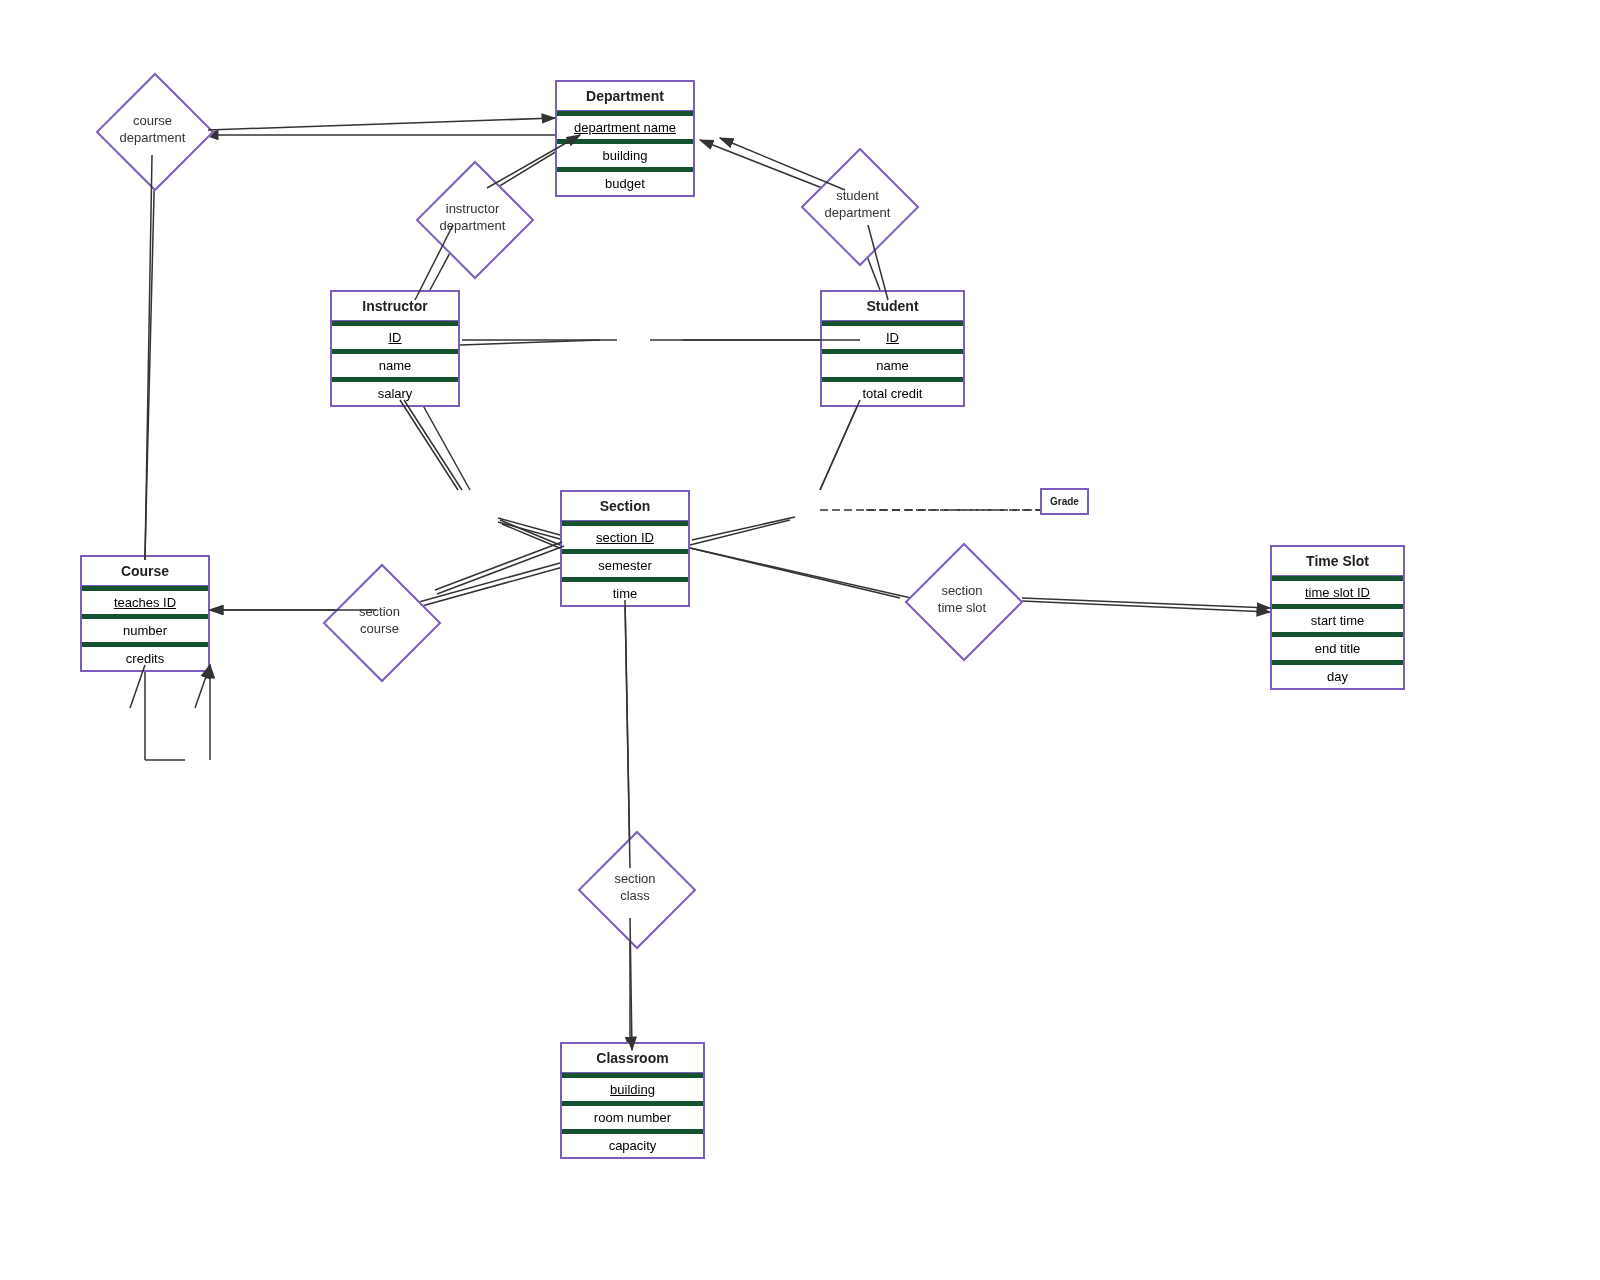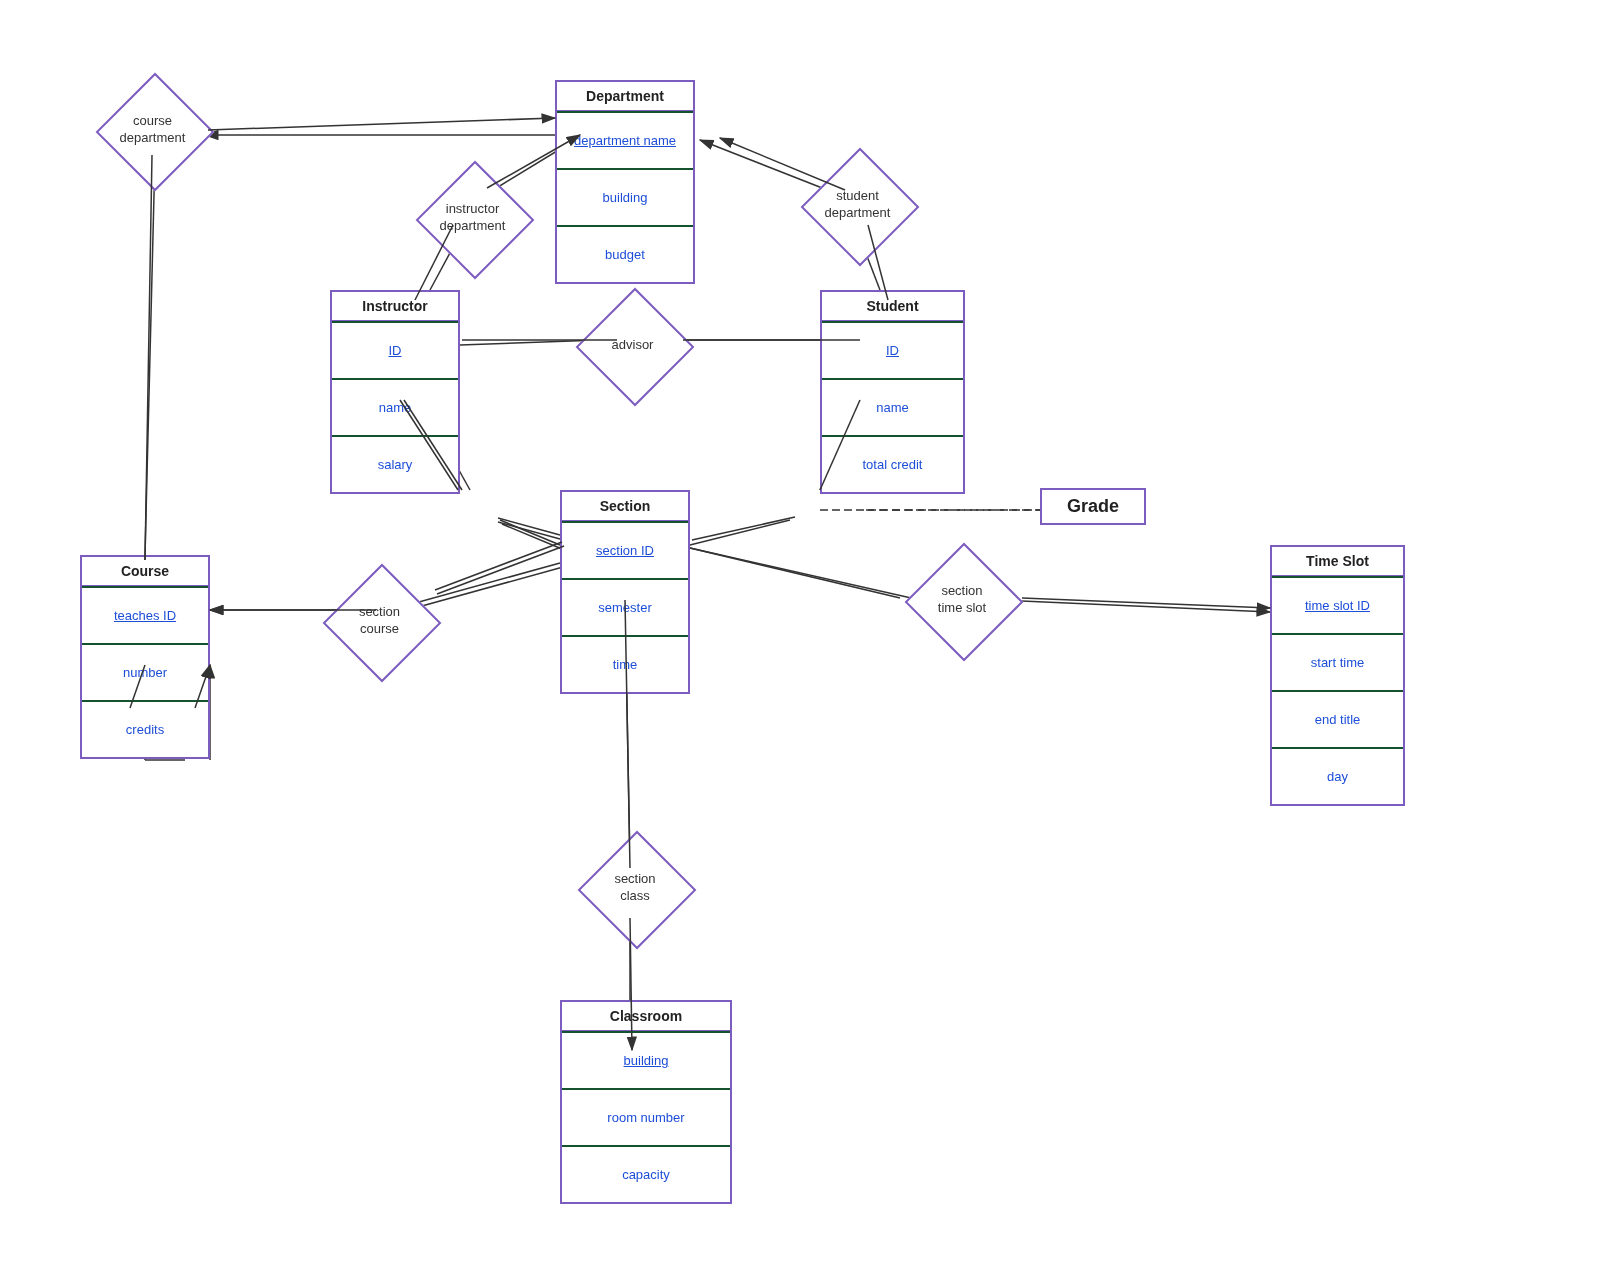--- a/index.html
+++ b/index.html
@@ -35,23 +35,23 @@
       font-size: 14px;
       font-weight: bold;
       padding: 6px 12px;
       color: #222;
     }
     .entity .entity-divider {
       border-top: 1px solid #7c5cbf;
     }
     .entity .entity-attr {
       font-size: 13px;
-      color: #1d4ed8;
-      padding: 20px 12px;
-      border-top: 2px solid #14532d;
+      color: #000000;
+      padding: 4px 12px;
+      border-top: 5px solid #14532d;
     }
     .entity .entity-attr:first-of-type {
       border-top: none;
     }
     .entity .entity-attr.primary-key {
       text-decoration: underline;
     }
     
     .diamond-container {
       position: absolute;
@@ -85,22 +85,22 @@
       color: #333;
       text-align: center;
       line-height: 1.3;
     }
     
     .grade-box {
       position: absolute;
       border: 2px solid #7c5cbf;
       background: #fff;
       text-align: center;
-      padding: 6px 25px;
-      font-size: 18px;
+      padding: 6px 8px;
+      font-size: 10px;
       font-weight: bold;
       color: #222;
     }
   </style>
 </head>
 <body>
 
 <div class="diagram">
   <svg class="connections">
 
@@ -195,21 +195,21 @@
   </div>
 
   <div class="entity" style="left:80px; top:555px; width:130px;">
     <div class="entity-title">Course</div>
     <div class="entity-divider"></div>
     <div class="entity-attr primary-key">teaches ID</div>
     <div class="entity-attr">number</div>
     <div class="entity-attr">credits</div>
   </div>
 
-  <div class="entity" style="left:560px; top:1000px; width:172px;">
+  <div class="entity" style="left:560px; top:1042px; width:145px;">
     <div class="entity-title">Classroom</div>
     <div class="entity-divider"></div>
     <div class="entity-attr primary-key">building</div>
     <div class="entity-attr">room number</div>
     <div class="entity-attr">capacity</div>
   </div>
 
   <div class="entity" style="left:1270px; top:545px; width:135px;">
     <div class="entity-title">Time Slot</div>
     <div class="entity-divider"></div>
@@ -231,25 +231,20 @@
       <span class="diamond-label">instructor<br>department</span>
     </div>
   </div>
 
   <div class="diamond-container" style="position:absolute; left:800px; top:155px; width:115px; height:100px;">
     <div class="diamond">
       <span class="diamond-label">student<br>department</span>
     </div>
   </div>
 
-  <div class="diamond-container" style="position:absolute; left:580px; top:300px; width:105px; height:90px;">
-    <div class="diamond">
-      <span class="diamond-label">advisor</span>
-    </div>
-  </div>
 
 
 
   <div class="diamond-container" style="position:absolute; left:322px; top:576px; width:115px; height:90px;">
     <div class="diamond">
       <span class="diamond-label">section<br>course</span>
     </div>
   </div>
 
   <div class="diamond-container" style="position:absolute; left:580px; top:843px; width:110px; height:90px;">

